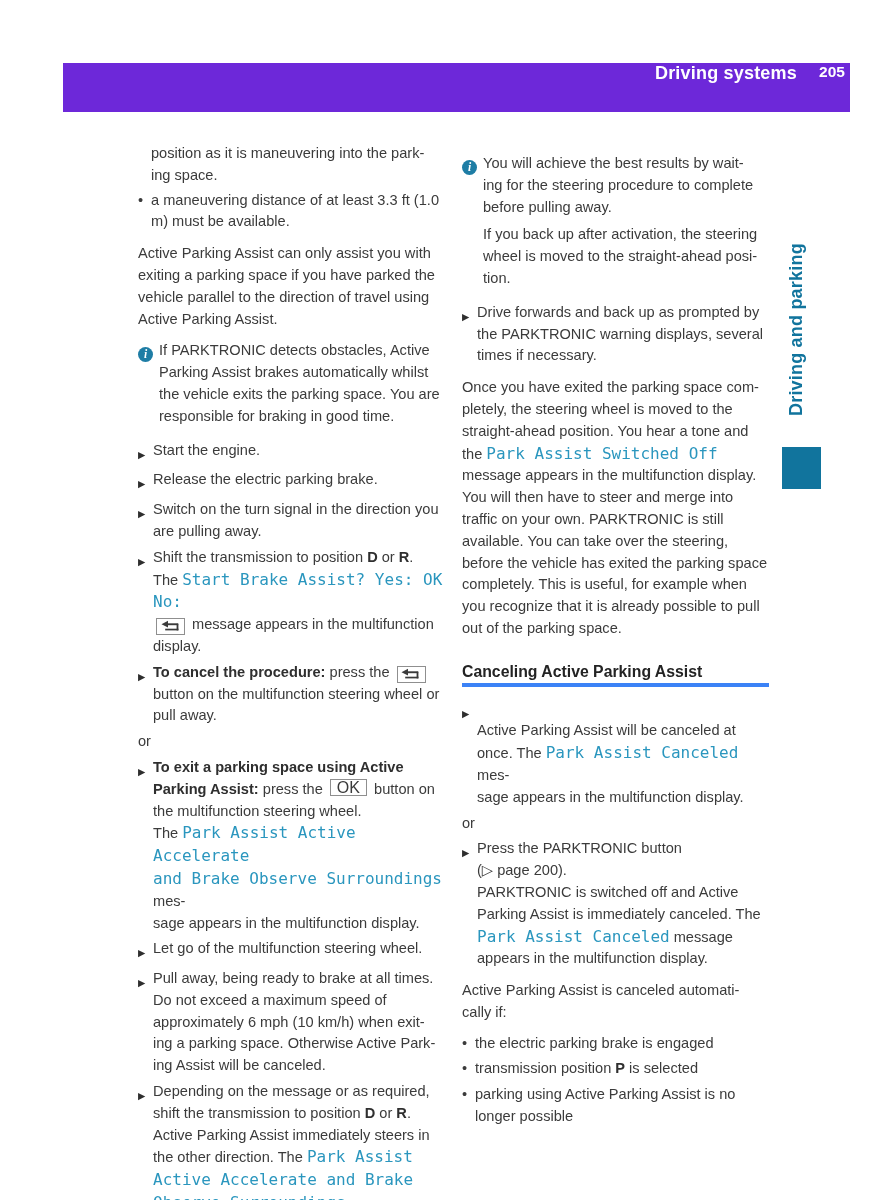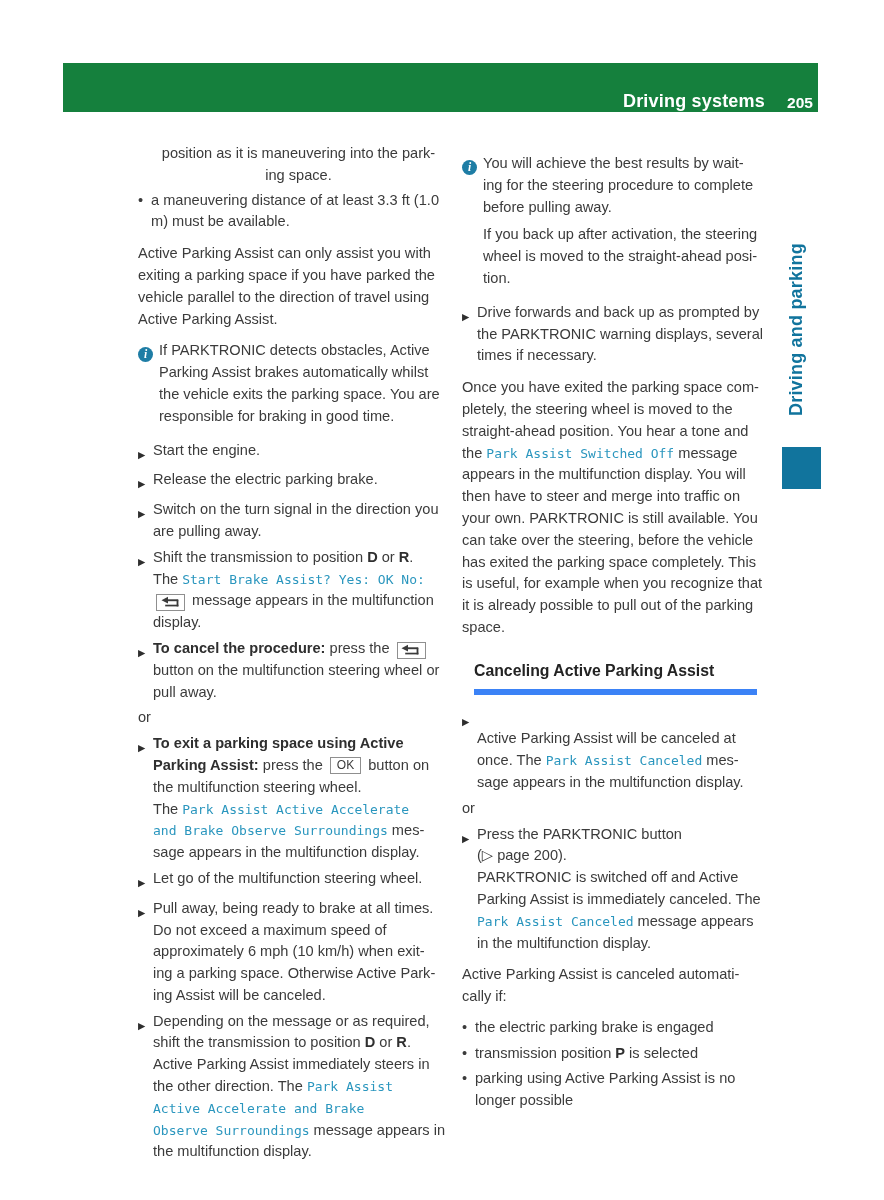--- a/index.html
+++ b/index.html
@@ -3,21 +3,21 @@
 <meta charset="utf-8">
 <style>
   html,body{margin:0;padding:0;}
   body{
     width:884px;height:1200px;position:relative;background:#ffffff;
     font-family:"Liberation Sans",sans-serif;color:#3b3b3b;overflow:hidden;
     -webkit-text-size-adjust:none;
   }
   .header-bar{
     position:absolute;left:63px;top:63px;width:755px;height:49px;
-    background:#15803d;display:flex;align-items:flex-end;
+    background:#6d28d9;display:flex;align-items:flex-start;padding-left:32px;
   }
   .header-title{
     flex:1;display:flex;align-items:center;justify-content:flex-end;
     color:#fff;font-weight:bold;font-size:18px;padding-right:14px;letter-spacing:.2px;
   }
   .header-sep{width:3px;background:#fff;}
   .header-page{
     width:36px;display:flex;align-items:center;justify-content:center;
     color:#fff;font-weight:bold;font-size:15.5px;
   }
@@ -28,46 +28,46 @@
     color:#11749d;font-weight:bold;font-size:18px;letter-spacing:.2px;
   }
   .sidebar-square{
     position:absolute;left:782px;top:447px;width:39px;height:42px;background:#11749d;
   }
   .col{position:absolute;top:143px;font-size:14.6px;line-height:21.8px;}
   .col-left{left:138px;width:308px;}
   .col-right{left:462px;width:307px;}
 
   .para{margin:10px 0 9px;}
-  .cont{padding-left:13px;margin:0 0 3px;text-align:center;}
+  .cont{padding-left:13px;margin:0 0 3px;}
   .plain{margin:1px 0 4px;}
   .bullet{display:flex;margin:0 0 4px;}
   .bullet .marker{width:13px;flex:none;}
   .action{display:flex;margin:0 0 4px;}
   .action .marker{width:15px;flex:none;font-size:9.5px;padding-top:4px;color:#2e2e2e;}
   .content{flex:1;min-width:0;}
   .note{display:flex;margin:10px 0 12px;}
   .note .icon-col{width:21px;flex:none;padding-top:3px;}
   .info-badge{
     display:inline-block;width:15px;height:15px;border-radius:50%;
     background:#1e7da5;color:#fff;font-size:11.5px;font-weight:bold;text-align:center;
     line-height:15px;font-family:"Liberation Serif",serif;font-style:italic;
   }
   .note-paras{flex:1;min-width:0;}
   .note-paras p{margin:0 0 6px;}
   .note-paras p:last-child{margin-bottom:0;}
   .heading{
     font-weight:bold;font-size:15.8px;color:#232323;
-    border-bottom:6px solid #3b82f6;padding-bottom:7px;margin:21px 12px 12px;
+    border-bottom:4px solid #3b82f6;margin:21px 0 12px;
   }
   .b{font-weight:bold;color:#2f2f2f;}
-  .code{font-family:"DejaVu Sans Mono",monospace;color:#2a96be;font-size:13px;}
+  .code{font-family:"DejaVu Sans Mono",monospace;color:#2a96be;font-size:16px;}
   .keycap{
     display:inline-block;border:1.4px solid #8f8f8f;padding:0 6px;
-    font-size:12px;line-height:15px;color:#3b3b3b;margin:0 3px;vertical-align:1px;background:#fff;
+    font-size:16px;line-height:15px;color:#3b3b3b;margin:0 3px;vertical-align:1px;background:#fff;
   }
   .back-key{
     display:inline-block;border:1.4px solid #8f8f8f;width:27px;height:15px;
     margin:0 3px;vertical-align:-3px;background:#fff;line-height:0;text-align:center;
   }
   .back-key svg{margin-top:1px;}
 </style>
 </head>
 <body>
 

